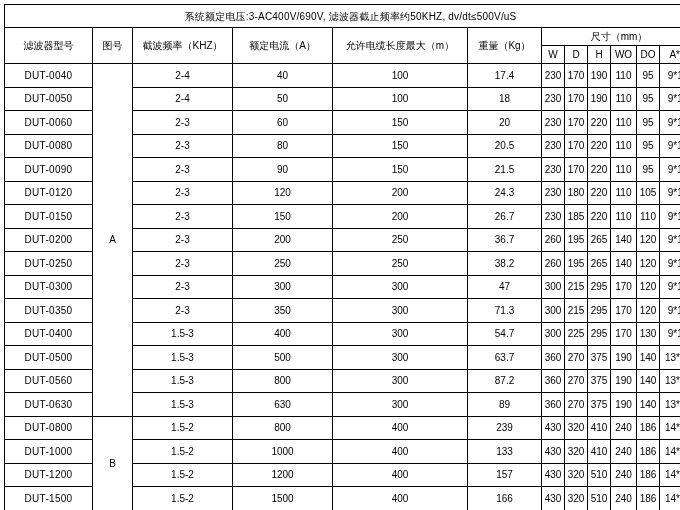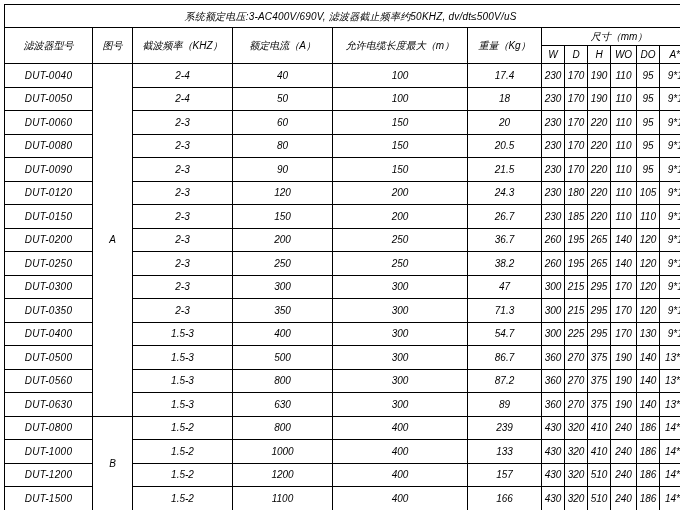--- a/index.html
+++ b/index.html
@@ -12,21 +12,20 @@
     height: 510px;
     font-family: "Liberation Sans", sans-serif;
     color: #000000;
     overflow: hidden;
   }
   #sheet {
     width: 680px;
     height: 510px;
     box-sizing: border-box;
     padding: 4px 4px 0 4px;
-    font-style: italic;
   }
   table.spec {
     width: 672px;
     border-collapse: collapse;
     table-layout: fixed;
   }
   table.spec td, table.spec th {
     border: 1px solid #000000;
     text-align: center;
     vertical-align: middle;
@@ -259,21 +258,21 @@
         <td>295</td>
         <td>170</td>
         <td>130</td>
         <td class="nowrap">9*18</td>
       </tr>
       <tr class="body-row">
         <td class="model-cell">DUT-0500</td>
         <td>1.5-3</td>
         <td>500</td>
         <td>300</td>
-        <td>86.7</td>
+        <td>63.7</td>
         <td>360</td>
         <td>270</td>
         <td>375</td>
         <td>190</td>
         <td>140</td>
         <td class="nowrap">13*26</td>
       </tr>
       <tr class="body-row">
         <td class="model-cell">DUT-0560</td>
         <td>1.5-3</td>
@@ -337,21 +336,21 @@
         <td>430</td>
         <td>320</td>
         <td>510</td>
         <td>240</td>
         <td>186</td>
         <td class="nowrap">14*28</td>
       </tr>
       <tr class="body-row">
         <td class="model-cell">DUT-1500</td>
         <td>1.5-2</td>
-        <td>1100</td>
+        <td>1500</td>
         <td>400</td>
         <td>166</td>
         <td>430</td>
         <td>320</td>
         <td>510</td>
         <td>240</td>
         <td>186</td>
         <td class="nowrap">14*28</td>
       </tr>
     </tbody>

